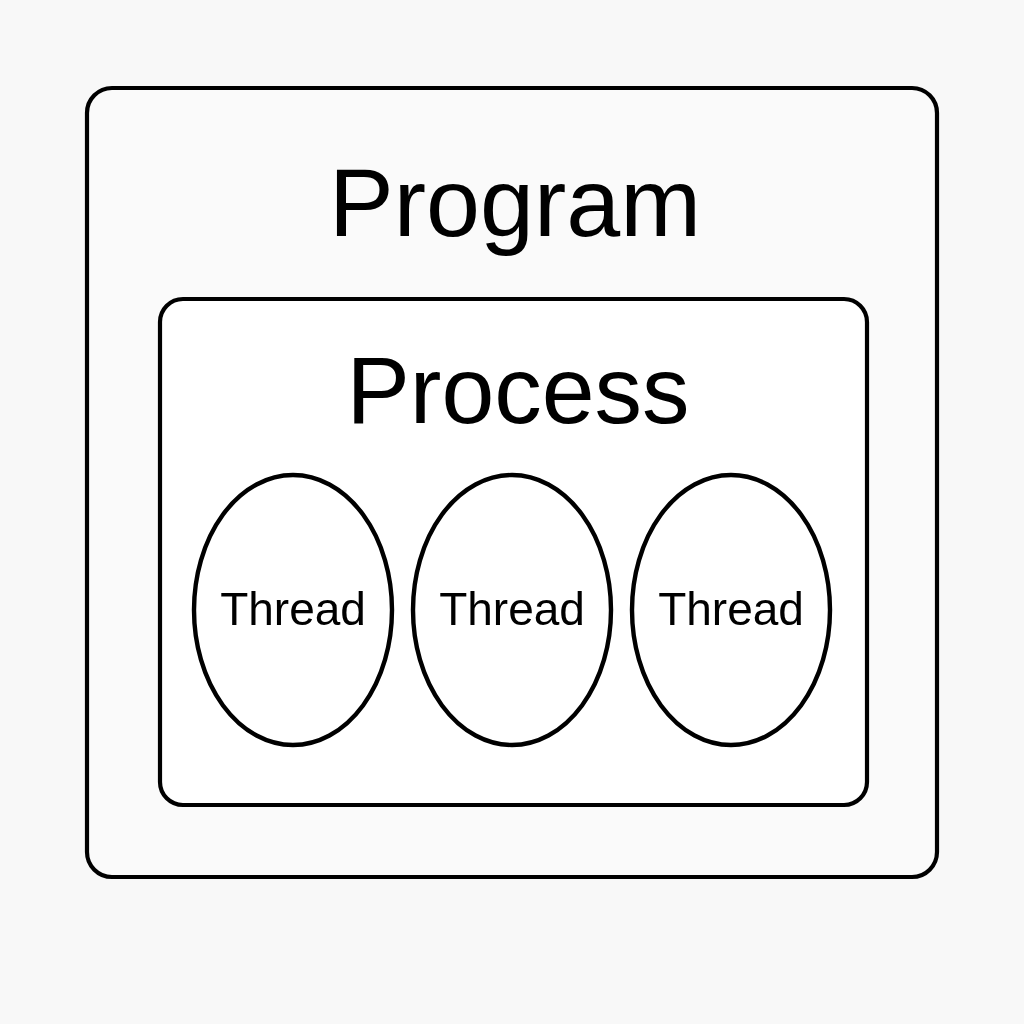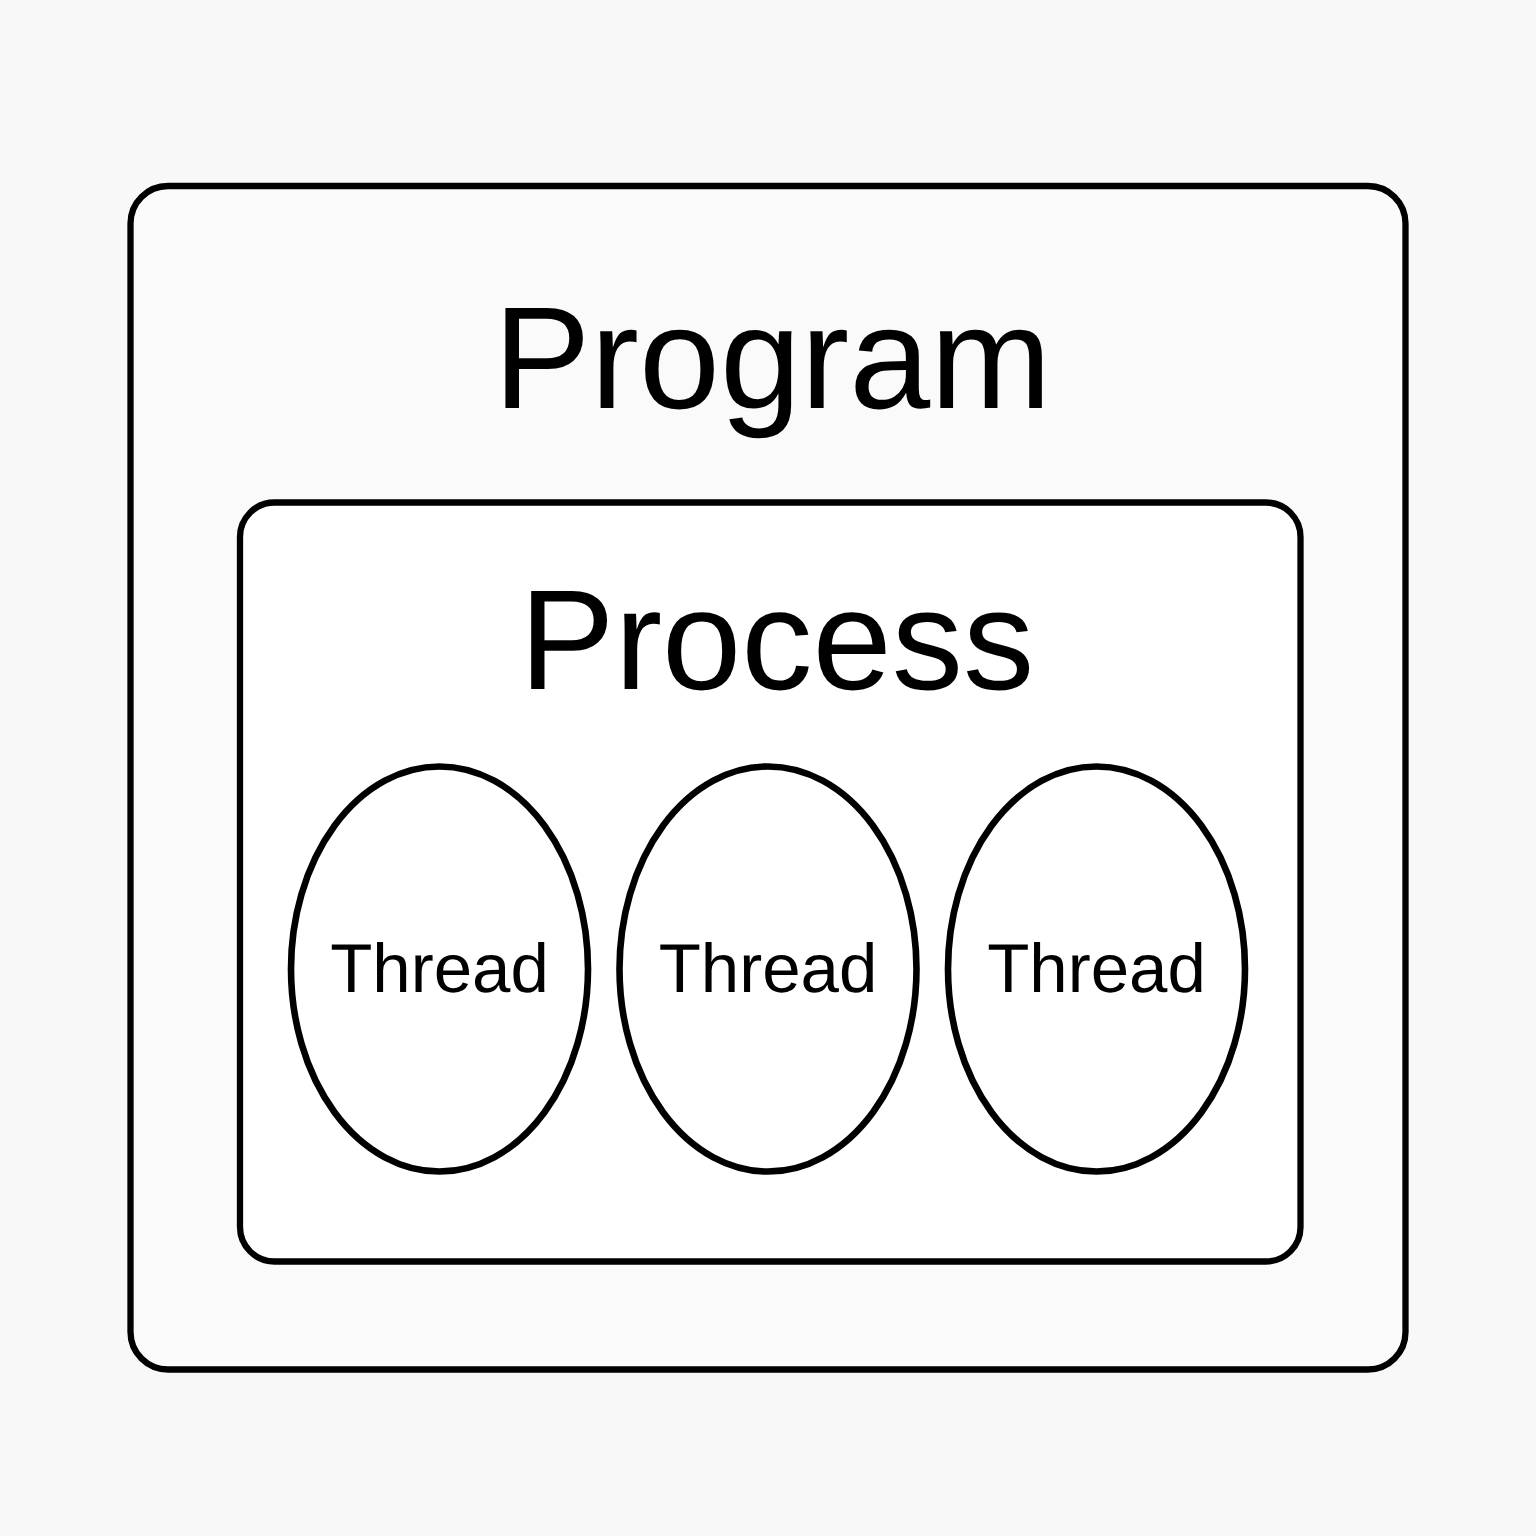--- a/index.html
+++ b/index.html
@@ -11,21 +11,20 @@
     width: 1024px;
     height: 1024px;
     background: #f8f8f8;
     font-family: "Liberation Sans", sans-serif;
     overflow: hidden;
   }
   #diagram-root {
     position: relative;
     width: 1024px;
     height: 756px;
-    margin-top: 36px;
   }
   #diagram-svg {
     display: block;
     width: 1024px;
     height: 1024px;
   }
   .shape-outline {
     fill: #fafafa;
     stroke: #000000;
     stroke-width: 4.2;

